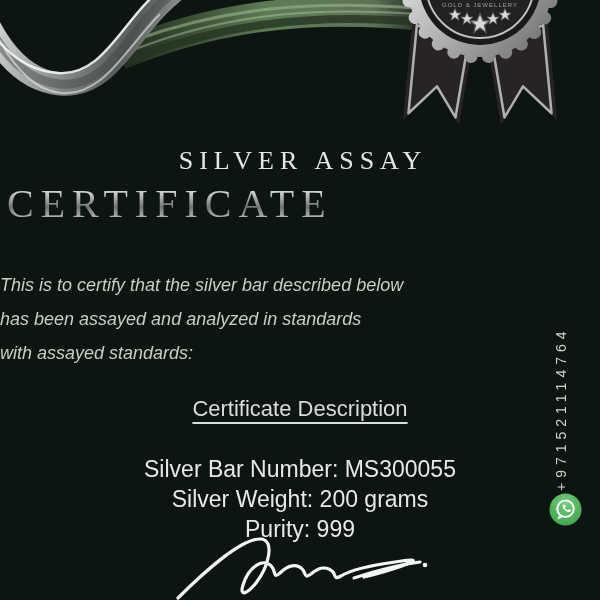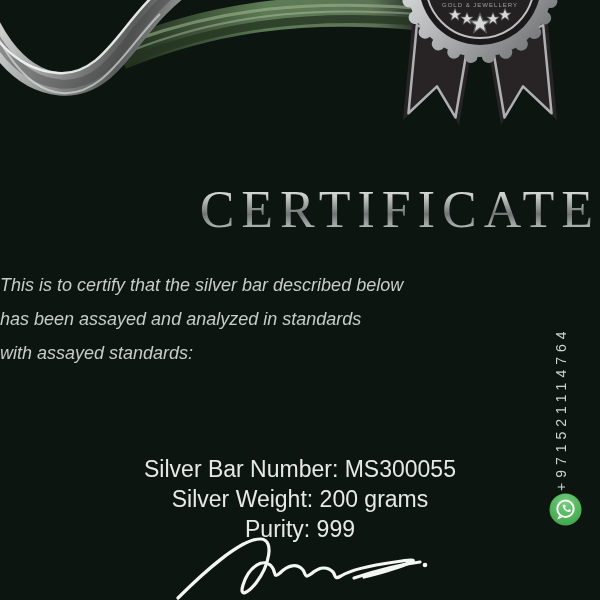--- a/index.html
+++ b/index.html
@@ -10,23 +10,23 @@
   }
   .abs{position:absolute;}
   
   .kicker{
     left:0;right:0;top:146px;text-align:center;
     font-family:"Liberation Serif","DejaVu Serif",serif;
     font-size:26px;letter-spacing:6px;color:#e3e6e4;
     text-indent:6px;
   }
   .main-title{
-    left:0;right:0;top:180px;text-align:right;
+    left:0;right:0;top:180px;text-align:left;
     font-family:"Liberation Serif","DejaVu Serif",serif;
-    font-size:52px;letter-spacing:7px;font-weight:400;
+    font-size:40px;letter-spacing:7px;font-weight:400;
     text-indent:7px;
     background:linear-gradient(180deg,#f2f4f3 4%,#c3c6c5 30%,#6f7473 58%,#b7babb 82%,#eceeed 100%);
     -webkit-background-clip:text;background-clip:text;color:transparent;
     text-shadow:none;
   }
   
   .intro{
     left:0;right:0;top:268px;
     font-style:italic;font-size:18px;line-height:34px;color:#c8cdc8;
   }
@@ -108,28 +108,30 @@
       <g fill="#d8d9d9" stroke="#59595a" stroke-width="0.12">
         <polygon transform="translate(72,15) scale(6.5)" points="0,-1 0.294,-0.309 0.951,-0.309 0.42,0.118 0.588,0.809 0,0.382 -0.588,0.809 -0.42,0.118 -0.951,-0.309 -0.294,-0.309"></polygon>
         <polygon transform="translate(84,19) scale(6.5)" points="0,-1 0.294,-0.309 0.951,-0.309 0.42,0.118 0.588,0.809 0,0.382 -0.588,0.809 -0.42,0.118 -0.951,-0.309 -0.294,-0.309"></polygon>
         <polygon transform="translate(97,24) scale(10.5)" points="0,-1 0.294,-0.309 0.951,-0.309 0.42,0.118 0.588,0.809 0,0.382 -0.588,0.809 -0.42,0.118 -0.951,-0.309 -0.294,-0.309"></polygon>
         <polygon transform="translate(110,19) scale(6.5)" points="0,-1 0.294,-0.309 0.951,-0.309 0.42,0.118 0.588,0.809 0,0.382 -0.588,0.809 -0.42,0.118 -0.951,-0.309 -0.294,-0.309"></polygon>
         <polygon transform="translate(122,15) scale(6.5)" points="0,-1 0.294,-0.309 0.951,-0.309 0.42,0.118 0.588,0.809 0,0.382 -0.588,0.809 -0.42,0.118 -0.951,-0.309 -0.294,-0.309"></polygon>
       </g>
     </g>
   </svg>
 
+  <div class="abs kicker">SILVER ASSAY</div>
   <div class="abs main-title">CERTIFICATE</div>
 
   <div class="abs intro">
     <div>This is to certify that the silver bar described below</div>
     <div>has been assayed and analyzed in standards</div>
     <div>with assayed standards:</div>
   </div>
 
+  <div class="abs desc-heading">Certificate Description</div>
   <div class="abs details">
     <div>Silver Bar Number: MS300055</div>
     <div>Silver Weight: 200 grams</div>
     <div>Purity: 999</div>
   </div>
 
   <div class="abs phone">+971521114764</div>
   <svg class="abs wa" width="35" height="35" viewBox="0 0 35 35">
     <defs>
       <radialGradient id="wag" cx="0.5" cy="0.3" r="0.8">

